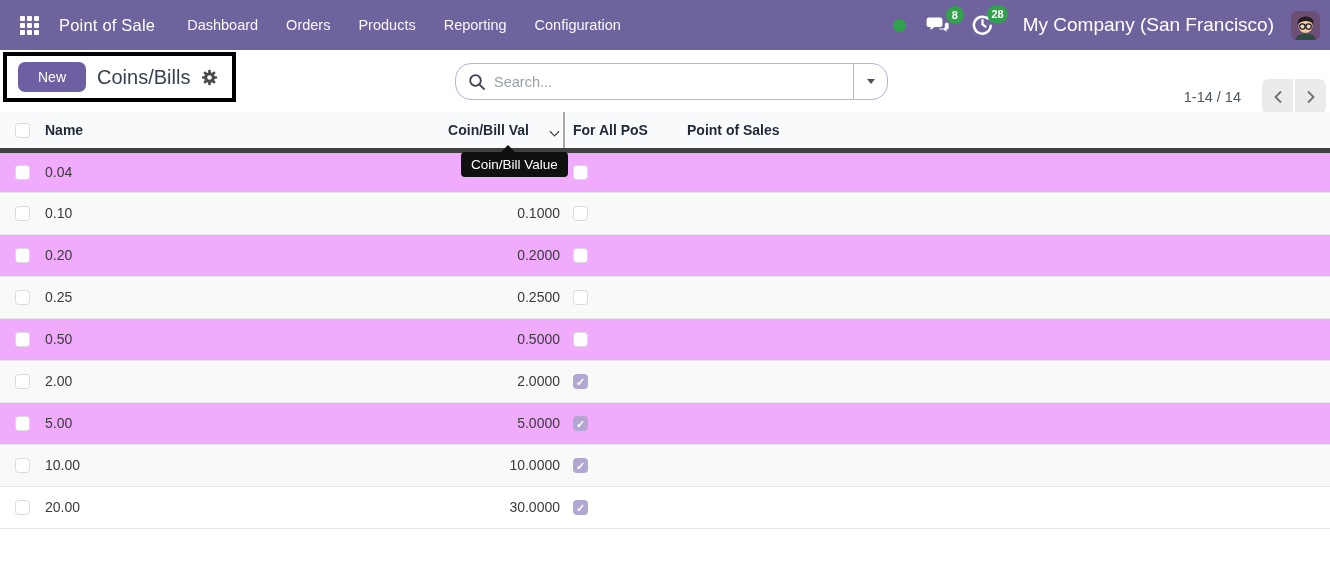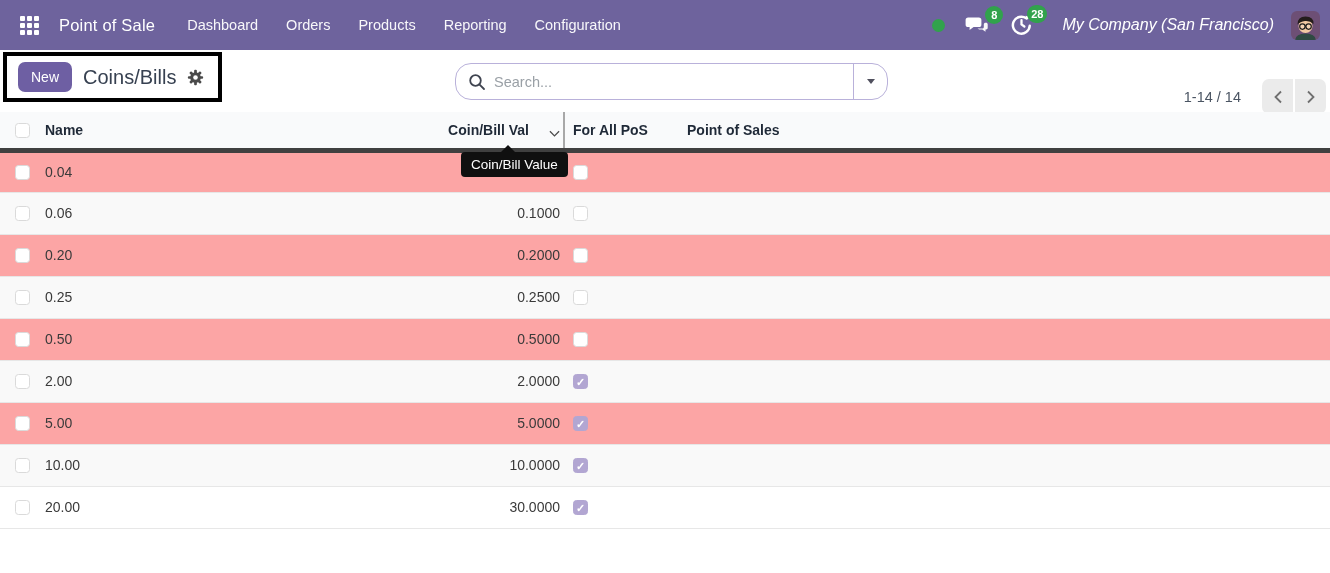--- a/index.html
+++ b/index.html
@@ -10,49 +10,49 @@
     --tooltip_bg:#101010;
     --search_border:#b9b1da;
     --highlight_border:#000000;
     --header_bg:#f9fafb;
     --row_stripe:#f9f9f9;
     --row_border:#e7e7e7;
   }
   *{box-sizing:border-box;margin:0;padding:0;}
   html,body{width:1330px;height:573px;overflow:hidden;background:#fff;
     font-family:"Liberation Sans",sans-serif;}
-  .screen{width:1330px;height:449px;position:relative;background:#fca5a5;}
+  .screen{width:1330px;height:449px;position:relative;background:#f0abfc;}
 
   
   .navbar{height:50px;background:var(--navbar_bg);display:flex;align-items:center;
     justify-content:space-between;padding:0 10px 0 14px;color:#fff;}
   .nav-left{display:flex;align-items:center;height:100%;}
   .apps-btn{background:none;border:none;cursor:pointer;padding:6px;display:flex;}
   .grid-icon{display:grid;grid-template-columns:repeat(3,5px);grid-template-rows:repeat(3,5px);gap:2px;}
   .grid-icon i{background:#fff;border-radius:1px;}
   .brand{font-size:16.5px;font-weight:500;margin:0 18px 0 14px;letter-spacing:.2px;cursor:pointer;}
   .menu{display:flex;align-items:center;height:100%;}
   .menu-item{color:rgba(255,255,255,.95);font-size:14.5px;padding:0 14px;height:100%;
     display:flex;align-items:center;cursor:pointer;background:none;border:none;}
   .nav-right{display:flex;align-items:center;gap:9px;}
   .status-dot{width:13px;height:13px;border-radius:50%;background:var(--badge_green);margin-right:7px;}
   .icon-btn{position:relative;background:none;border:none;cursor:pointer;padding:4px 8px 2px 4px;display:flex;}
   .badge{position:absolute;top:-4px;right:-6px;background:var(--badge_green);color:#fff;
     font-size:11px;font-weight:700;min-width:18px;height:18px;border-radius:9px;
     display:flex;align-items:center;justify-content:center;padding:0 4px;}
-  .company{font-size:16px;margin:0 8px 0 12px;cursor:pointer;white-space:nowrap;font-style:italic;}
+  .company{font-size:19px;margin:0 8px 0 12px;cursor:pointer;white-space:nowrap;}
   .avatar{width:29px;height:29px;border-radius:6px;overflow:hidden;cursor:pointer;flex:none;}
 
   
   .control-panel{position:relative;height:62px;background:#fff;}
   .highlight-box{position:absolute;left:3px;top:2px;height:50px;display:inline-flex;
     align-items:center;gap:11px;border:4px solid var(--highlight_border);
     padding:0 14px 0 11px;background:#fff;}
   .btn-new{background:var(--primary_button_bg);color:#fff;border:none;border-radius:7px;
-    font-size:14px;font-weight:500;padding:7px 13px;cursor:pointer;
+    font-size:14px;font-weight:500;padding:7px 20px;cursor:pointer;
     font-family:"Liberation Sans",sans-serif;}
   .cp-title{font-size:20px;font-weight:400;color:#374151;white-space:nowrap;}
   .gear-btn{background:none;border:none;cursor:pointer;display:flex;padding:0;}
 
   .searchbar{position:absolute;left:455px;top:13px;width:433px;height:37px;
     border:1px solid var(--search_border);border-radius:16px;display:flex;align-items:center;
     background:#fff;}
   .search-icon-wrap{padding:0 8px 0 12px;display:flex;}
   .searchbar input{flex:1;border:none;outline:none;font-size:14.5px;color:#333;
     font-family:"Liberation Sans",sans-serif;background:transparent;}
@@ -243,21 +243,21 @@
     <td class="col-value"></td>
     <td class="col-forall">
       <span class="checkbox"></span>
     </td>
     <td class="col-pos"></td>
   </tr>
           <tr>
     <td class="col-select">
       <span class="checkbox"></span>
     </td>
-    <td class="col-name">0.06</td>
+    <td class="col-name">0.10</td>
     <td class="col-value">0.1000</td>
     <td class="col-forall">
       <span class="checkbox"></span>
     </td>
     <td class="col-pos"></td>
   </tr>
           <tr>
     <td class="col-select">
       <span class="checkbox"></span>
     </td>

